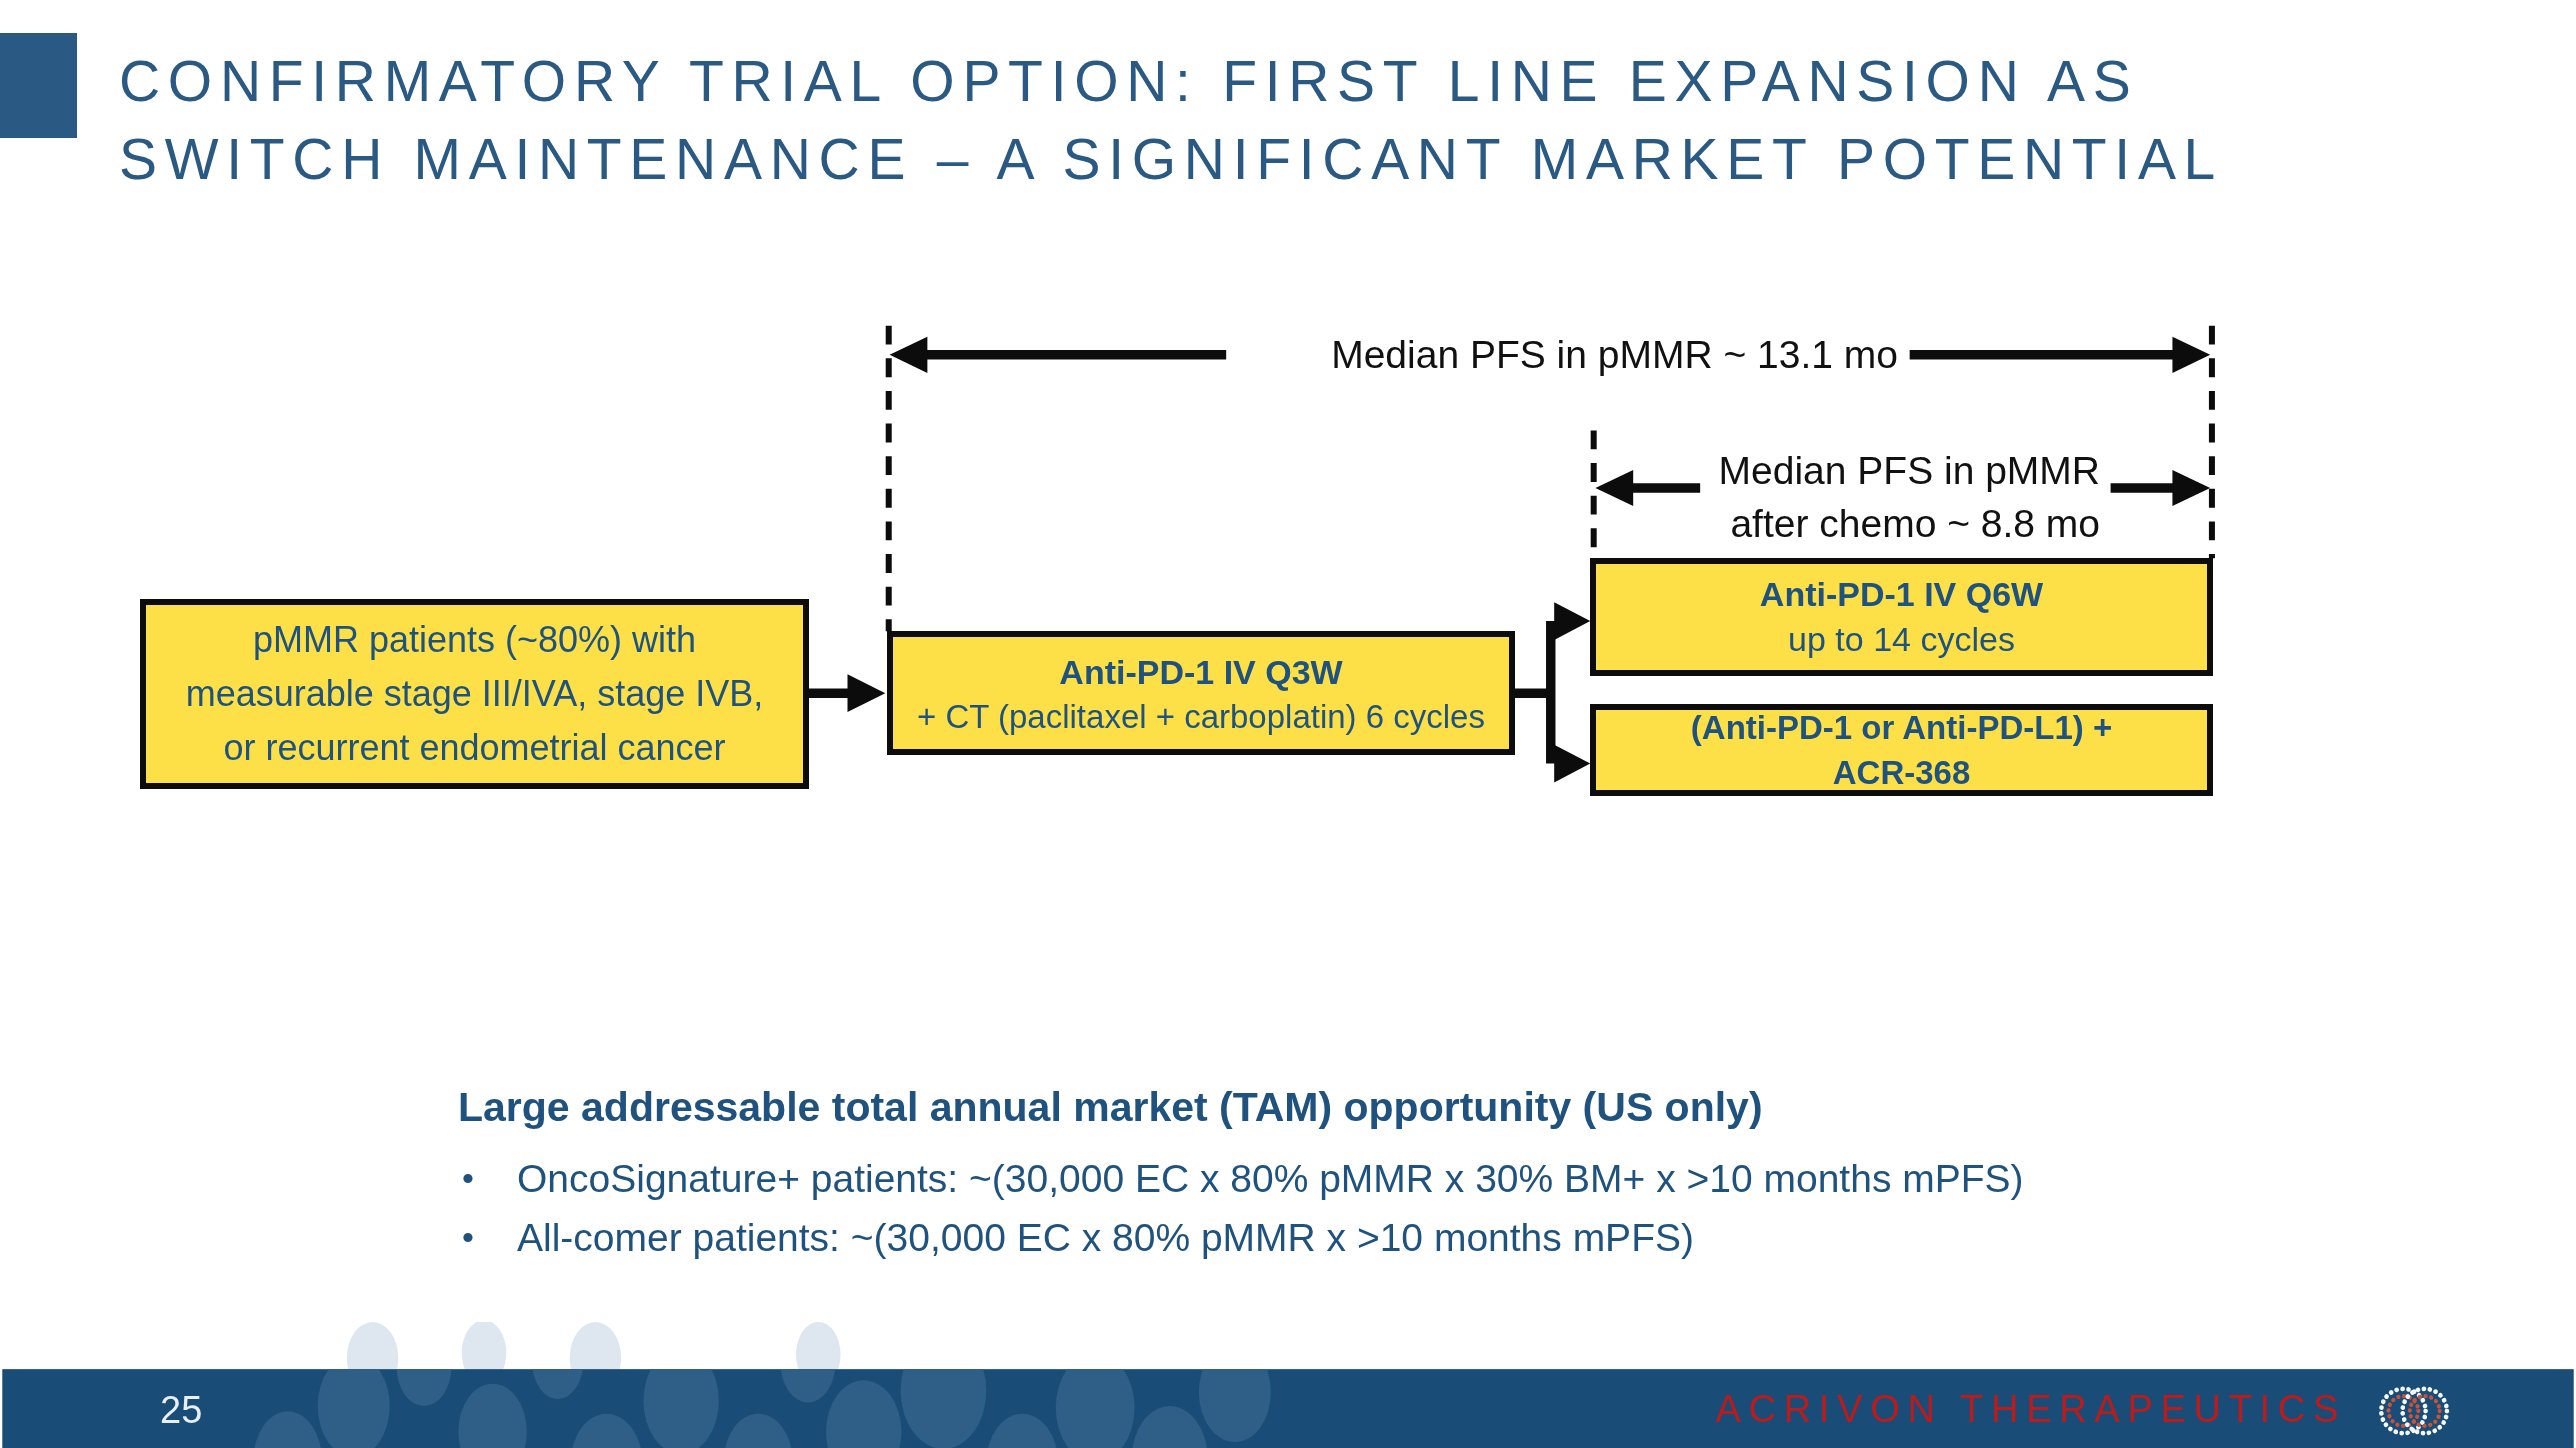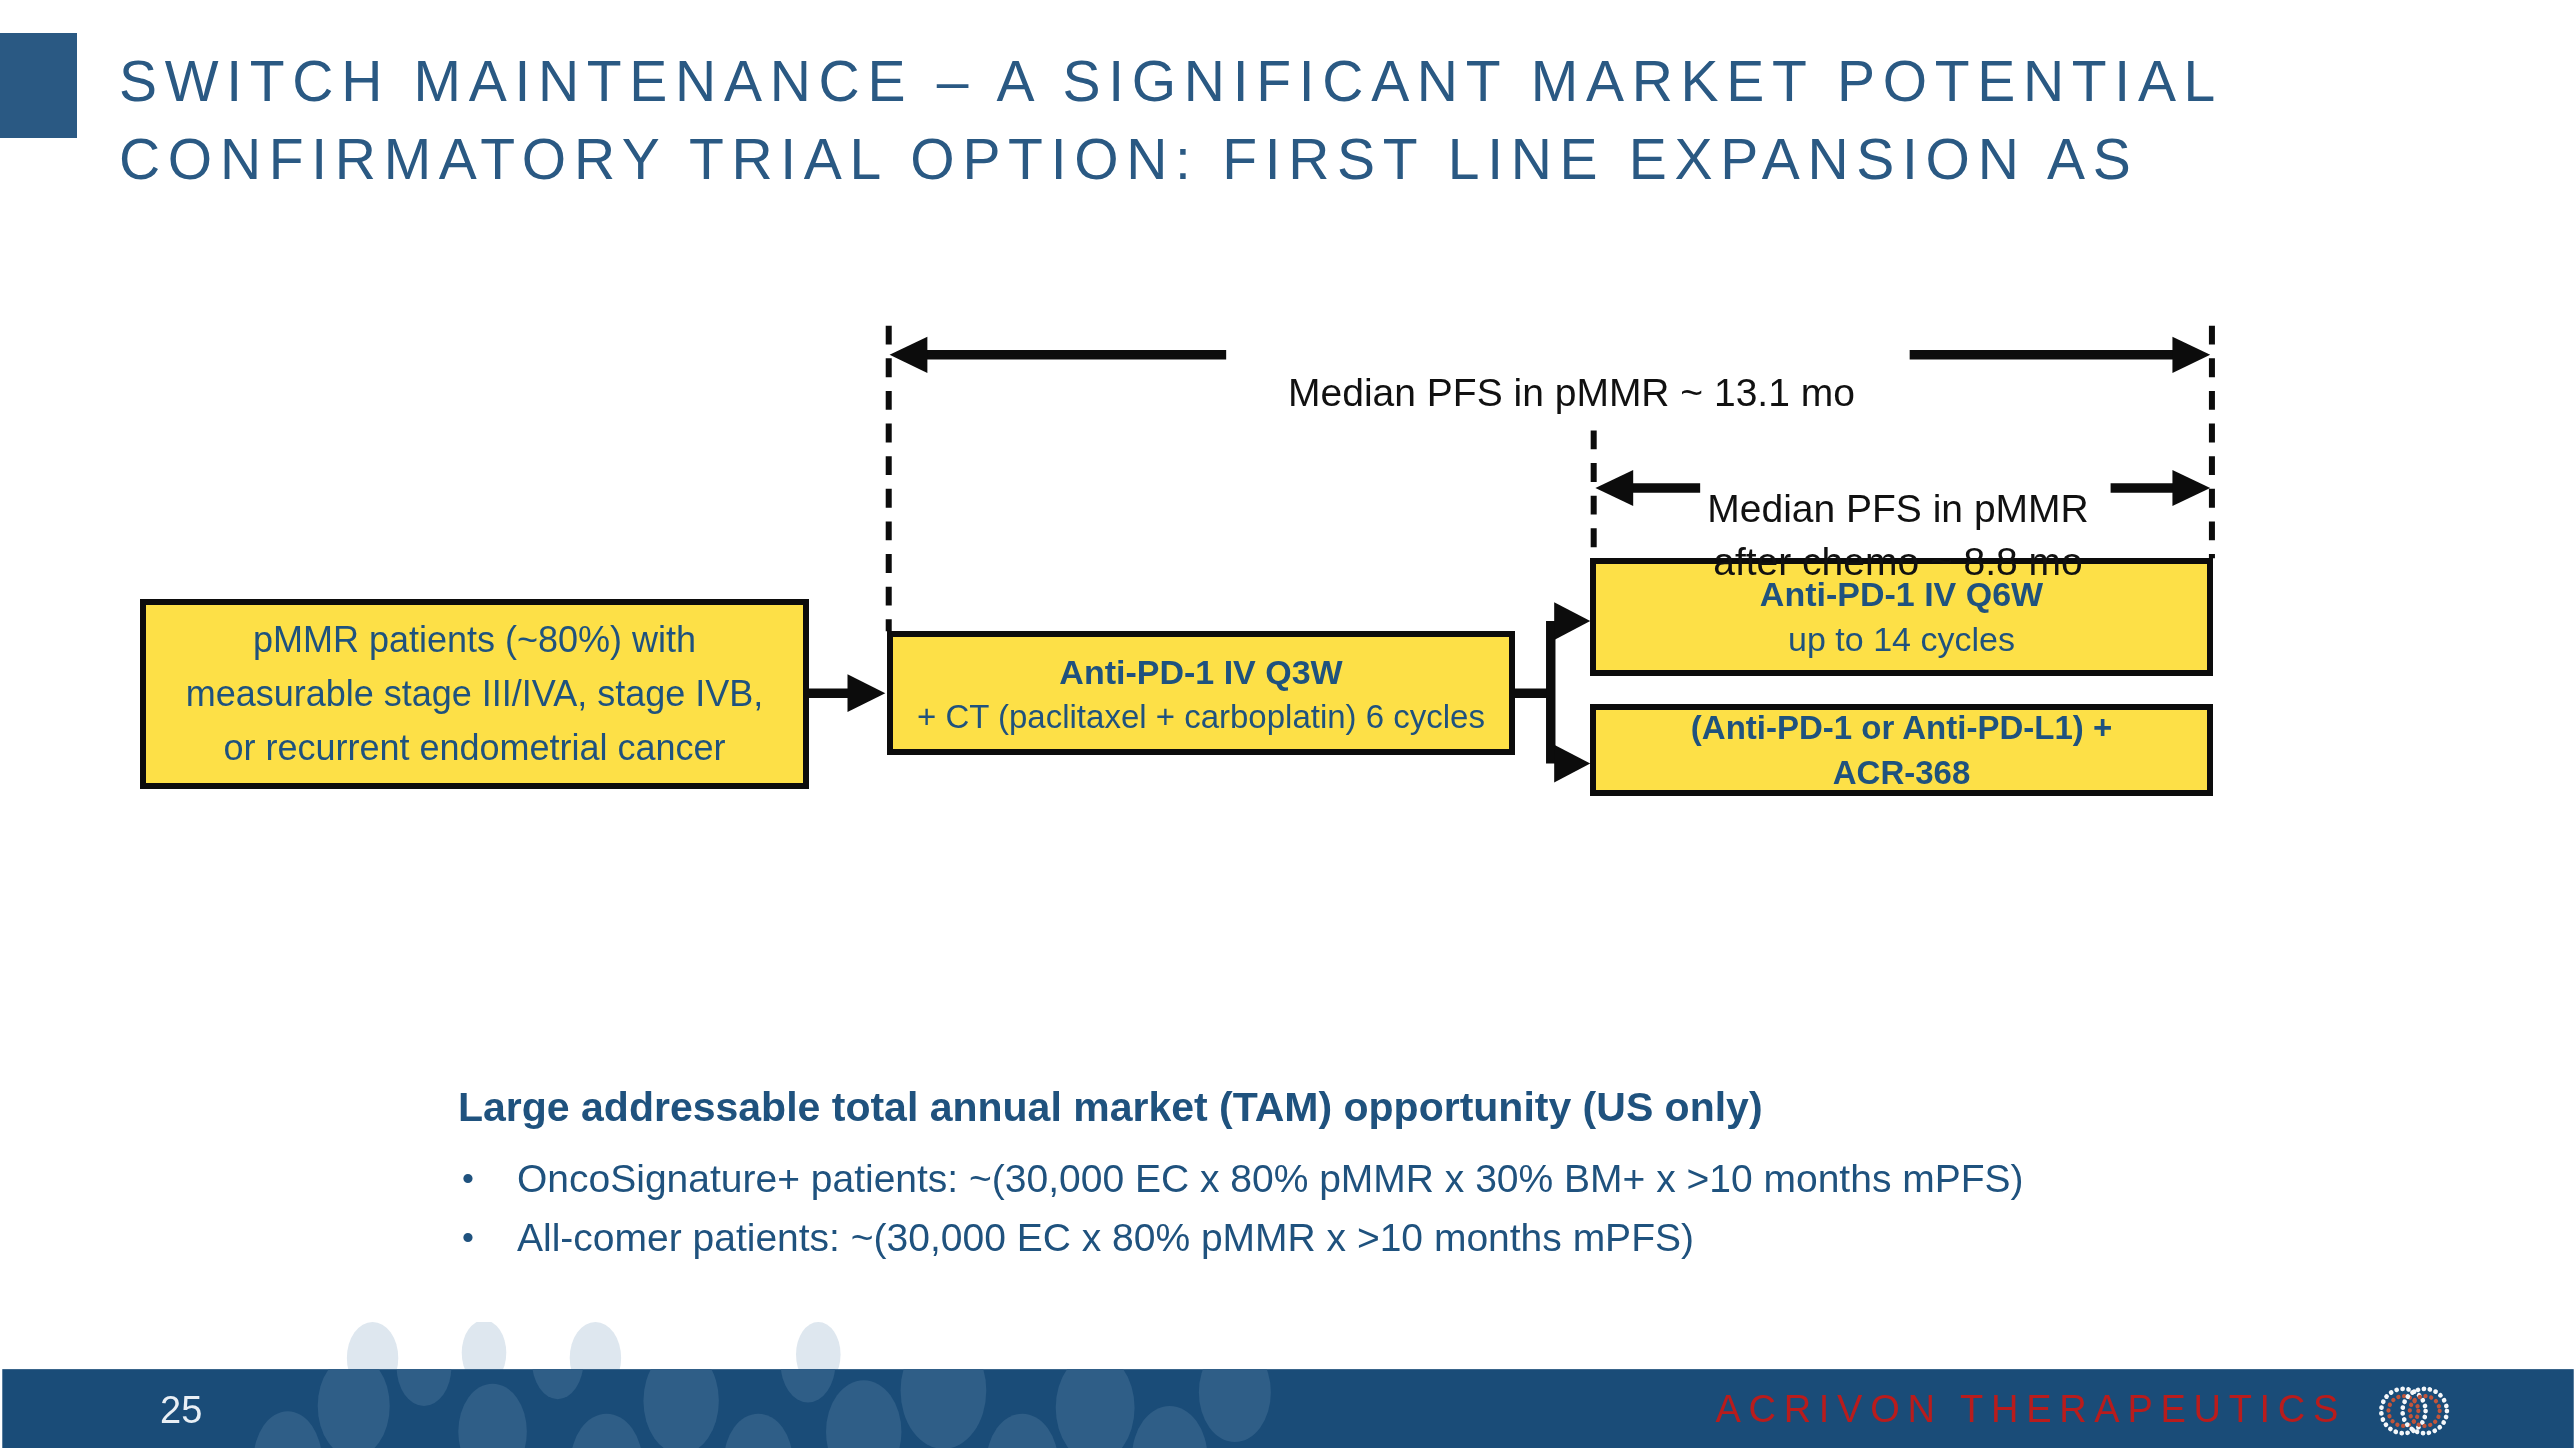--- a/index.html
+++ b/index.html
@@ -48,23 +48,22 @@
   .box-q6w{left:1590px;top:558px;width:623px;height:118px;}
   .box-q6w .l1{font-size:34px;font-weight:700;line-height:45px;}
   .box-q6w .l2{font-size:34px;line-height:45px;}
   .box-acr{left:1590px;top:704px;width:623px;height:92px;}
   .box-acr .l1,.box-acr .l2{font-size:33px;font-weight:700;line-height:45px;}
 
   
   .anno{
     color:#111111;
     font-size:39px;
-    text-align:center;
-    white-space:nowrap;
-    margin-top:38px;
+    text-align:right;
+    white-space:nowrap;
   }
   .anno-top{left:1245px;top:333px;width:653px;}
   .anno-mid{left:1696px;top:444px;width:404px;line-height:53px;}
 
   
   .market-heading{
     left:458px;top:1084px;width:1803px;
     color:#1F527E;font-size:41px;font-weight:700;
     white-space:nowrap;
   }
@@ -86,22 +85,22 @@
   }
   .logo-svg{left:2375px;top:1382px;width:79px;height:58px;}
 </style>
 </head>
 <body>
 
 <div class="slide">
 
   <div class="abs accent-bar"></div>
   <div class="abs title">
+    <div>CONFIRMATORY TRIAL OPTION: FIRST LINE EXPANSION AS</div>
     <div>SWITCH MAINTENANCE – A SIGNIFICANT MARKET POTENTIAL</div>
-    <div>CONFIRMATORY TRIAL OPTION: FIRST LINE EXPANSION AS</div>
   </div>
 
   <svg class="abs diagram-svg" viewBox="0 0 3000 1687">
 
     <line class="dash" x1="1035" y1="379" x2="1035" y2="735"></line>
     <line class="dash" x1="2576" y1="379" x2="2576" y2="650"></line>
     <line class="dash" x1="1856" y1="501" x2="1856" y2="648"></line>
 
     <line class="aline" x1="1074" y1="413" x2="1428" y2="413"></line>
     <polygon class="ahead" points="1036,413 1080,392 1080,434"></polygon>

